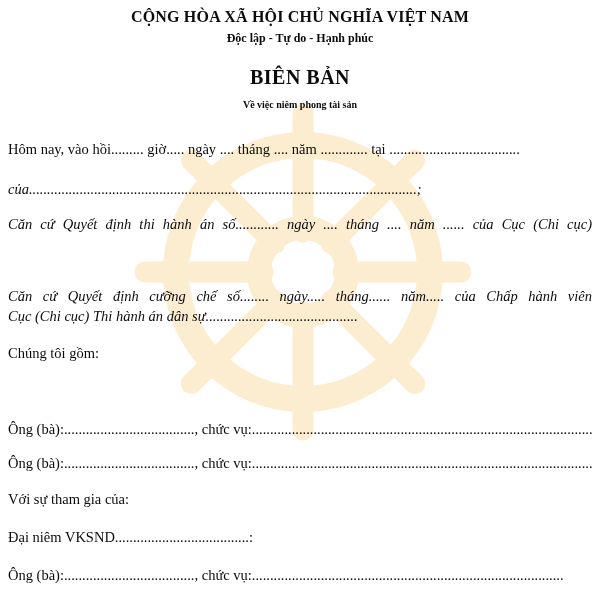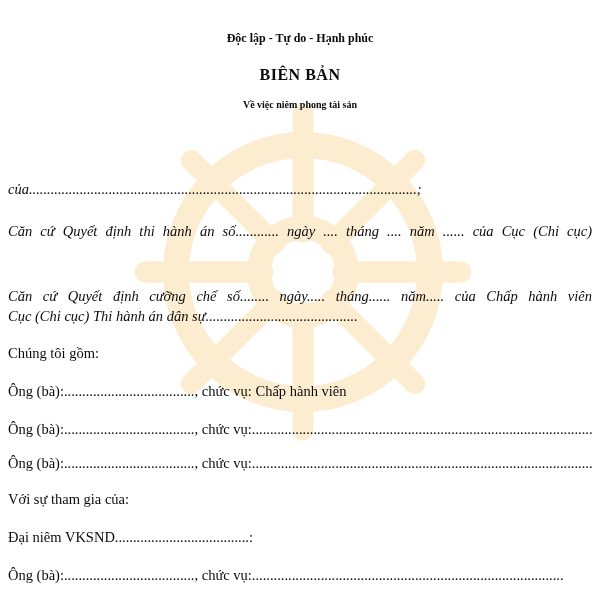--- a/index.html
+++ b/index.html
@@ -13,21 +13,21 @@
   }
   .page{position:relative;width:600px;height:591px;}
   .watermark{
     position:absolute;left:0;top:0;width:600px;height:591px;
     z-index:0;pointer-events:none;
   }
   .content{position:absolute;left:0;top:0;width:600px;height:591px;z-index:1;}
   .center{position:absolute;left:0;right:0;text-align:center;}
   .h1{top:8px;font-size:16px;font-weight:bold;letter-spacing:0.2px;}
   .h2{top:31px;font-size:12px;font-weight:bold;}
-  .doctitle{top:66px;font-size:16px;font-weight:bold;letter-spacing:0.5px;}
+  .doctitle{top:66px;font-size:20px;font-weight:bold;letter-spacing:0.5px;}
   .subtitle{top:99px;font-size:10px;font-weight:bold;}
   .para{
     position:absolute;left:8px;right:8px;
     font-size:14.5px;line-height:20px;
   }
   .italic{font-style:italic;}
   .jline{text-align:justify;text-align-last:justify;}
   .nowrap{white-space:nowrap;overflow:hidden;}
 </style>
 </head>
@@ -50,42 +50,43 @@
       </g>
 
       <circle cx="303" cy="272" r="127" stroke-width="26"></circle>
 
       <circle cx="303" cy="272" r="44" stroke-width="24"></circle>
     </g>
   </svg>
 
   <div class="content">
 
+    <div class="center h1">CỘNG HÒA XÃ HỘI CHỦ NGHĨA VIỆT NAM</div>
     <div class="center h2">Độc lập - Tự do - Hạnh phúc</div>
 
     <div class="center doctitle">BIÊN BẢN</div>
     <div class="center subtitle">Về việc niêm phong tài sản</div>
 
+    <div class="para nowrap" style="top:139px">Hôm nay, vào hồi......... giờ..... ngày .... tháng .... năm ............. tại ....................................</div>
 
     <div class="para italic" style="top:179px">
       <div class="nowrap">của...........................................................................................................;</div>
     </div>
 
-    <div class="para italic" style="top:221px">
+    <div class="para italic" style="top:214px">
       <div class="jline">Căn cứ Quyết định thi hành án số............ ngày .... tháng .... năm ...... của Cục (Chi cục)</div>
     </div>
 
     <div class="para italic" style="top:286px">
       <div class="jline">Căn cứ Quyết định cưỡng chế số........ ngày..... tháng...... năm..... của Chấp hành viên</div>
       <div class="nowrap">Cục (Chi cục) Thi hành án dân sự..........................................</div>
     </div>
 
     <div class="para nowrap" style="top:343px">Chúng tôi gồm:</div>
 
-    <div class="para nowrap" style="top:381px">Ông (bà):...................................., chức vụ: Chấp hành viên</div>
 
     <div class="para nowrap" style="top:419px">Ông (bà):...................................., chức vụ:..............................................................................................</div>
 
     <div class="para nowrap" style="top:453px">Ông (bà):...................................., chức vụ:..............................................................................................</div>
 
     <div class="para nowrap" style="top:489px">Với sự tham gia của:</div>
 
     <div class="para nowrap" style="top:527px">Đại niêm VKSND.....................................:</div>
 
     <div class="para nowrap" style="top:565px">Ông (bà):...................................., chức vụ:......................................................................................</div>

